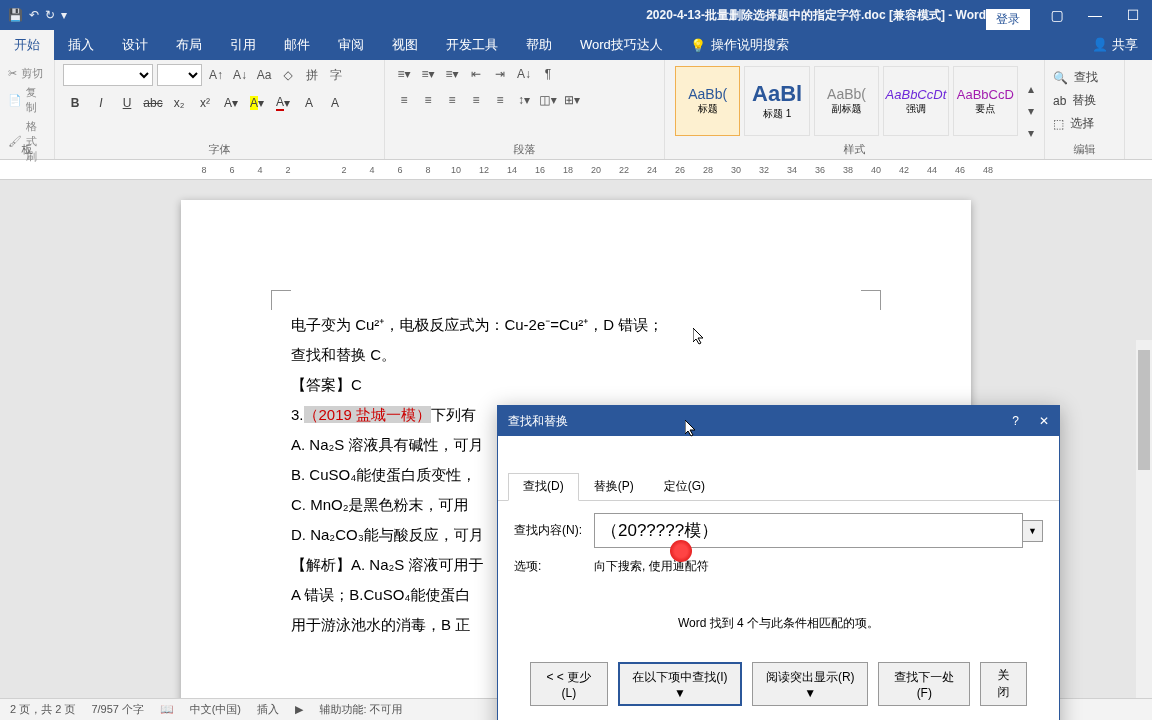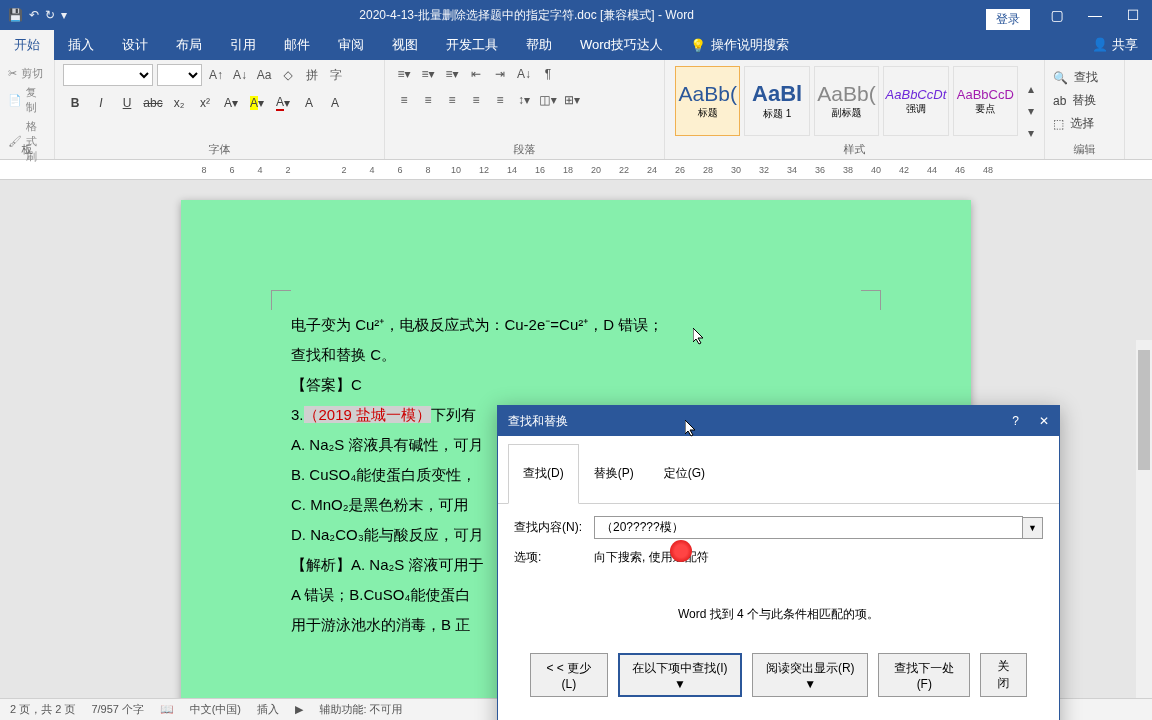--- a/index.html
+++ b/index.html
@@ -1,20 +1,20 @@
 <!DOCTYPE html>
 <html><head>
 <meta charset="utf-8">
 <style>
 * { margin:0; padding:0; box-sizing:border-box; font-family:"Microsoft YaHei",SimSun,sans-serif; }
 body { width:1152px; height:720px; overflow:hidden; background:#e6e6e6; position:relative; }
 .titlebar { height:30px; background:#2b579a; display:flex; align-items:center; color:#fff; font-size:12px; }
 .titlebar-left { display:flex; gap:6px; padding-left:8px; }
 .titlebar-left span { opacity:.9; }
-.titlebar-title { flex:1; text-align:center; opacity:.95; }
+.titlebar-title { flex:1; text-align:right; opacity:.95;font-weight:bold; }
 .titlebar-right { display:flex; align-items:flex-end; }
 .login-btn { background:#fff; color:#2b579a; padding:2px 10px; font-size:12px; margin-right:8px; }
 .win-btn { width:38px; height:30px; display:flex; align-items:center; justify-content:center; font-size:14px; }
 .tabs { height:30px; background:#2b579a; display:flex; align-items:flex-end; font-size:13px; color:#fff; }
 .tab { padding:6px 14px; cursor:pointer; }
 .tab.active { background:#f3f3f3; color:#2b579a; }
 .tab-tell { display:flex; align-items:center; gap:4px; padding:6px 14px; }
 .tab-share { margin-left:auto; padding:6px 14px; }
 .ribbon { height:100px; background:#f3f3f3; border-bottom:1px solid #d0d0d0; display:flex; }
 .ribbon-group { border-right:1px solid #e0e0e0; padding:4px 8px 2px 8px; display:flex; flex-direction:column; position:relative; }
@@ -28,43 +28,43 @@
 .font-btn { width:20px; height:20px; font-size:12px; color:#555; display:flex; align-items:center; justify-content:center; }
 .font-row2 { display:flex; gap:2px; align-items:center; }
 .fb { width:24px; height:22px; display:flex; align-items:center; justify-content:center; font-size:12px; color:#444; }
 .underline-A { border-bottom:2px solid #c00; }
 .highlight-A { background:#ff0; }
 .para-group { width:280px; }
 .para-row { display:flex; gap:2px; align-items:center; margin-bottom:6px; }
 .pb { width:22px; height:20px; display:flex; align-items:center; justify-content:center; font-size:12px; color:#555; }
 .styles-group { width:380px; display:flex; flex-direction:row; }
 .style-box { width:70px; height:70px; border:1px solid #e0e0e0; margin:2px; display:flex; flex-direction:column; align-items:center; justify-content:center; font-size:10px; }
-.style-preview { font-size:21px; color:#333; }
+.style-preview { font-size:14px; color:#333; }
 .style-preview.blue { color:#2b579a; }
 .style-preview.ital { font-style:italic; color:#6d28d9; }
 .style-box.sel { border:1px solid #f0b050; background:#fdf0d0; }
 .edit-group { width:80px; padding-top:6px; }
 .edit-item { font-size:12px; color:#444; display:flex; align-items:center; gap:6px; padding:3px 0; }
 .ruler { height:20px; background:#fff; border-bottom:1px solid #d0d0d0; display:flex; align-items:center; padding-left:190px; font-size:9px; color:#666; }
 .ruler span { width:28px; text-align:center; }
 .doc-area { background:#e6e6e6; height:530px; overflow:hidden; display:flex; justify-content:center; padding-top:20px; position:relative; }
-.page { width:790px; background:#86efac; box-shadow:0 2px 8px rgba(0,0,0,.3); padding:110px 110px 20px 110px; font-family:SimSun,serif; font-size:15px; line-height:2; color:#000; }
+.page { width:790px; background:#ffffff; box-shadow:0 2px 8px rgba(0,0,0,.3); padding:110px 110px 20px 110px; font-family:SimSun,serif; font-size:15px; line-height:2; color:#000; }
 .page .highlight { color:#c00; }
 .page .selected { background:#d0d0d0; }
 .statusbar { position:absolute; bottom:0; left:0; right:0; height:22px; background:#f3f3f3; border-top:1px solid #d0d0d0; display:flex; align-items:center; font-size:11px; color:#555; gap:16px; padding:0 10px; }
 .dialog { position:absolute; left:497px; top:405px; width:563px; background:#fff; border:1px solid #2b579a; box-shadow:0 4px 20px rgba(0,0,0,.3); z-index:100; }
 .dialog-title { height:30px; background:#2b579a; color:#fff; display:flex; align-items:center; padding:0 10px; font-size:12px; }
 .dialog-title-txt { flex:1; }
 .dialog-tabs { display:flex; border-bottom:1px solid #d0d0d0; padding:8px 10px 0 10px; font-size:12px; }
-.dtab { padding:20px 14px; border:1px solid transparent; cursor:pointer; }
+.dtab { padding:4px 14px; border:1px solid transparent; cursor:pointer;margin-top:29px; }
 .dtab.active { border:1px solid #d0d0d0; border-bottom:1px solid #fff; background:#fff; margin-bottom:-1px; }
 .dialog-body { padding:12px 16px; font-size:12px; }
 .form-row { display:flex; align-items:center; margin-bottom:10px; }
 .form-label { width:80px; }
-.form-input { flex:1; height:23px; border:1px solid #999; padding:0 6px; font-size:12px; }
+.form-input { flex:1; height:35px; border:1px solid #999; padding:0 6px; font-size:17px; }
 .dd-btn { width:20px; height:22px; border:1px solid #999; border-left:none; background:#f0f0f0; font-size:9px; }
 .result-msg { text-align:center; padding:30px 0 20px 0; }
 .dialog-buttons { display:flex; gap:10px; padding:10px 16px; justify-content:flex-end; }
 .dbtn { padding:4px 12px; border:1px solid #999; background:#f0f0f0; font-size:12px; cursor:pointer; }
 .dbtn.blue-border { border:2px solid #2b579a; }
 .search-opts { padding:8px 16px 0 16px; font-size:12px; border-top:1px solid #e0e0e0; margin-top:6px; }
 .cursor { position:absolute; width:14px; height:18px; z-index:200; }
 .cursor.c1 { left:693px; top:328px; }
 .cursor.c2 { left:685px; top:420px; }
 .red-circle { position:absolute; left:670px; top:540px; width:22px; height:22px; border-radius:50%; background:radial-gradient(circle,#f44 40%,#c00 100%); z-index:150; }

